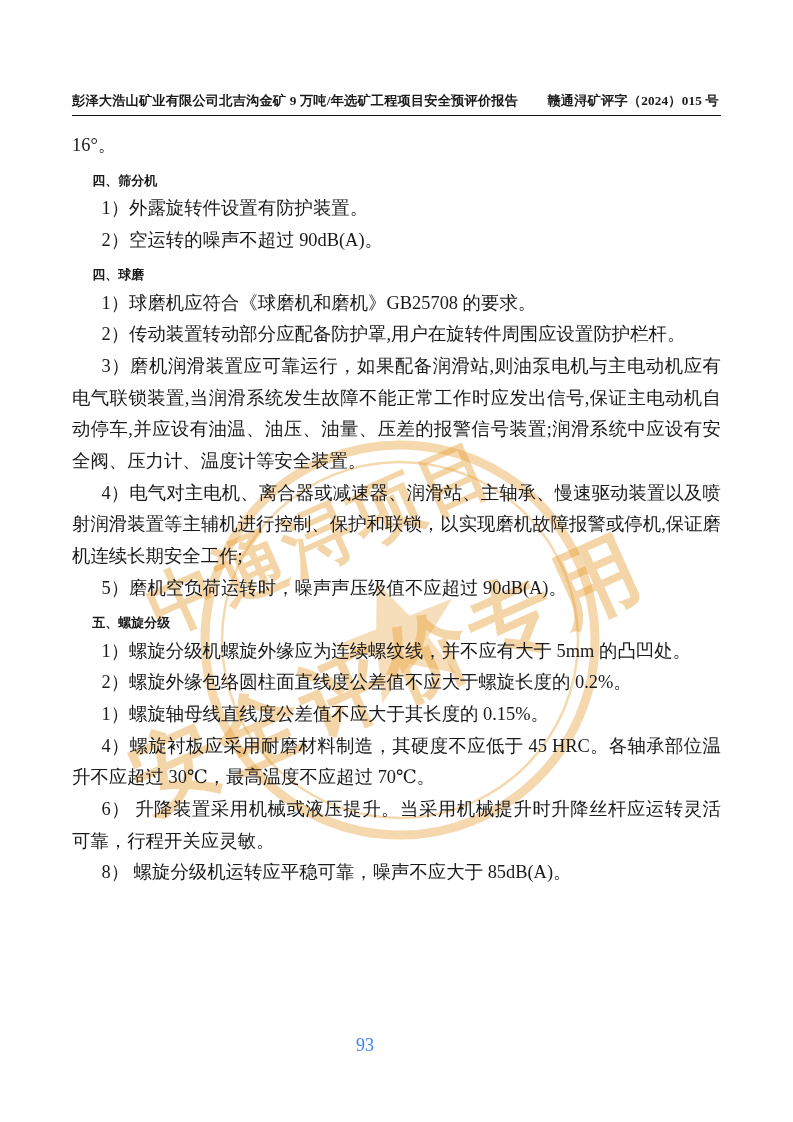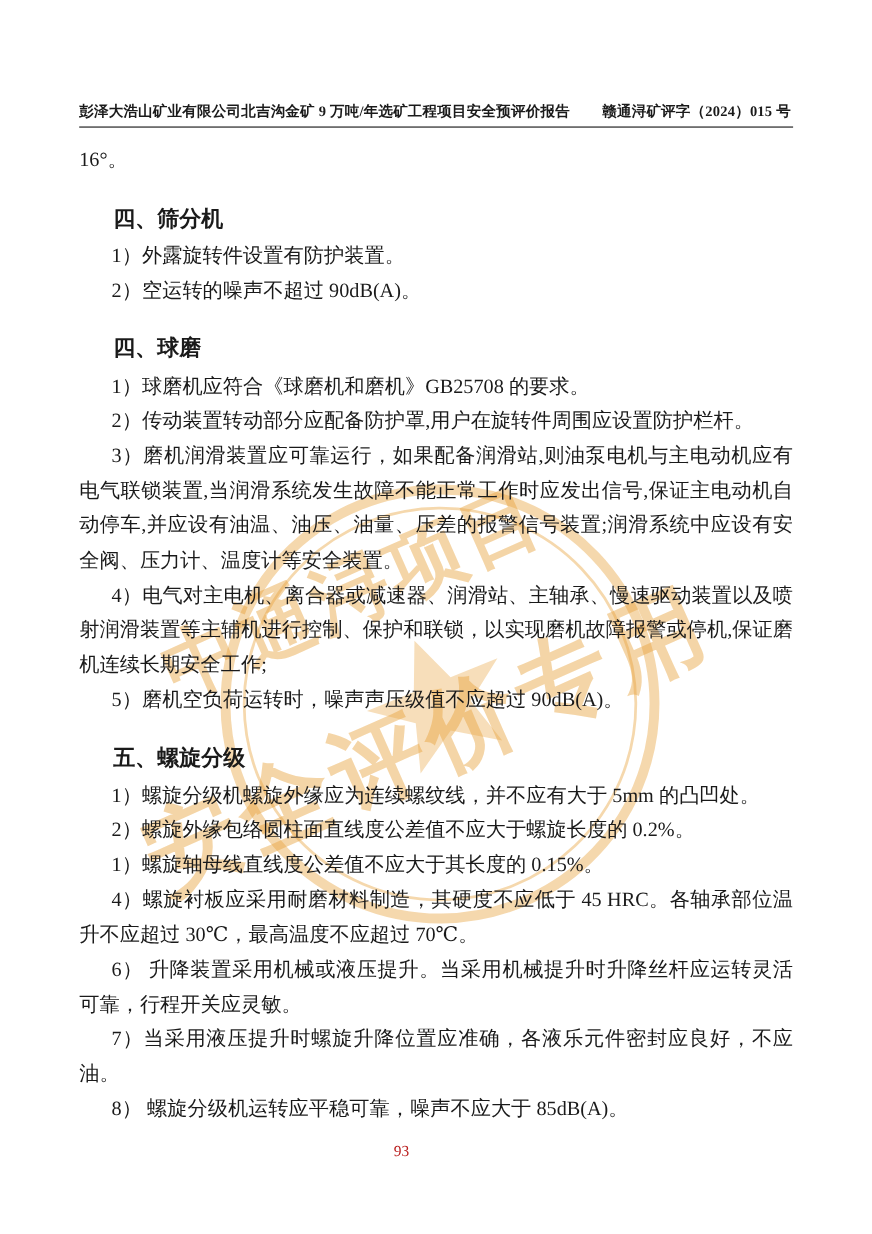--- a/index.html
+++ b/index.html
@@ -58,46 +58,46 @@
   }
   .p-num {
     margin: 0;
     text-indent: 1.6em;
   }
   .p-plain {
     margin: 0;
     text-indent: 0em;
   }
   .sec-title {
-    margin: 20px 0 1px 0;
+    margin: 8px 0 1px 0;
     text-indent: 1.55em;
     font-weight: bold;
-    font-size: 20px;
+    font-size: 13px;
   }
 
   
   .watermark {
     position: absolute;
     left: 0;
     top: 0;
     width: 793px;
     height: 1122px;
     pointer-events: none;
     z-index: 2;
   }
 
   
   .footer {
     position: absolute;
     bottom: 66px;
     left: 0;
     width: 730px;
     text-align: center;
-    font-size: 14px;
-    color: #b91c1c;
+    font-size: 18px;
+    color: #3b82f6;
   }
 </style>
 </head>
 <body>
 
 <div class="page">
 
   <svg class="watermark" viewBox="0 0 793 1122" xmlns="http://www.w3.org/2000/svg">
     <g opacity="0.42" transform="translate(400,640) rotate(-22)">
       <circle cx="0" cy="0" r="195" fill="none" stroke="#e8a33d" stroke-width="9"></circle>
@@ -132,20 +132,19 @@
     <p class="p-num">3）磨机润滑装置应可靠运行，如果配备润滑站,则油泵电机与主电动机应有电气联锁装置,当润滑系统发生故障不能正常工作时应发出信号,保证主电动机自动停车,并应设有油温、油压、油量、压差的报警信号装置;润滑系统中应设有安全阀、压力计、温度计等安全装置。</p>
     <p class="p-num">4）电气对主电机、离合器或减速器、润滑站、主轴承、慢速驱动装置以及喷射润滑装置等主辅机进行控制、保护和联锁，以实现磨机故障报警或停机,保证磨机连续长期安全工作;</p>
     <p class="p-num">5）磨机空负荷运转时，噪声声压级值不应超过 90dB(A)。</p>
 
     <p class="sec-title">五、螺旋分级</p>
     <p class="p-num">1）螺旋分级机螺旋外缘应为连续螺纹线，并不应有大于 5mm 的凸凹处。</p>
     <p class="p-num">2）螺旋外缘包络圆柱面直线度公差值不应大于螺旋长度的 0.2%。</p>
     <p class="p-num">1）螺旋轴母线直线度公差值不应大于其长度的 0.15%。</p>
     <p class="p-num">4）螺旋衬板应采用耐磨材料制造，其硬度不应低于 45 HRC。各轴承部位温升不应超过 30℃，最高温度不应超过 70℃。</p>
     <p class="p-num">6） 升降装置采用机械或液压提升。当采用机械提升时升降丝杆应运转灵活可靠，行程开关应灵敏。</p>
-    <p class="p-num">7）当采用液压提升时螺旋升降位置应准确，各液乐元件密封应良好，不应油。</p>
     <p class="p-num">8） 螺旋分级机运转应平稳可靠，噪声不应大于 85dB(A)。</p>
 
   </div>
 
   <div class="footer">93</div>
 
 </div>
 
 </body></html>

